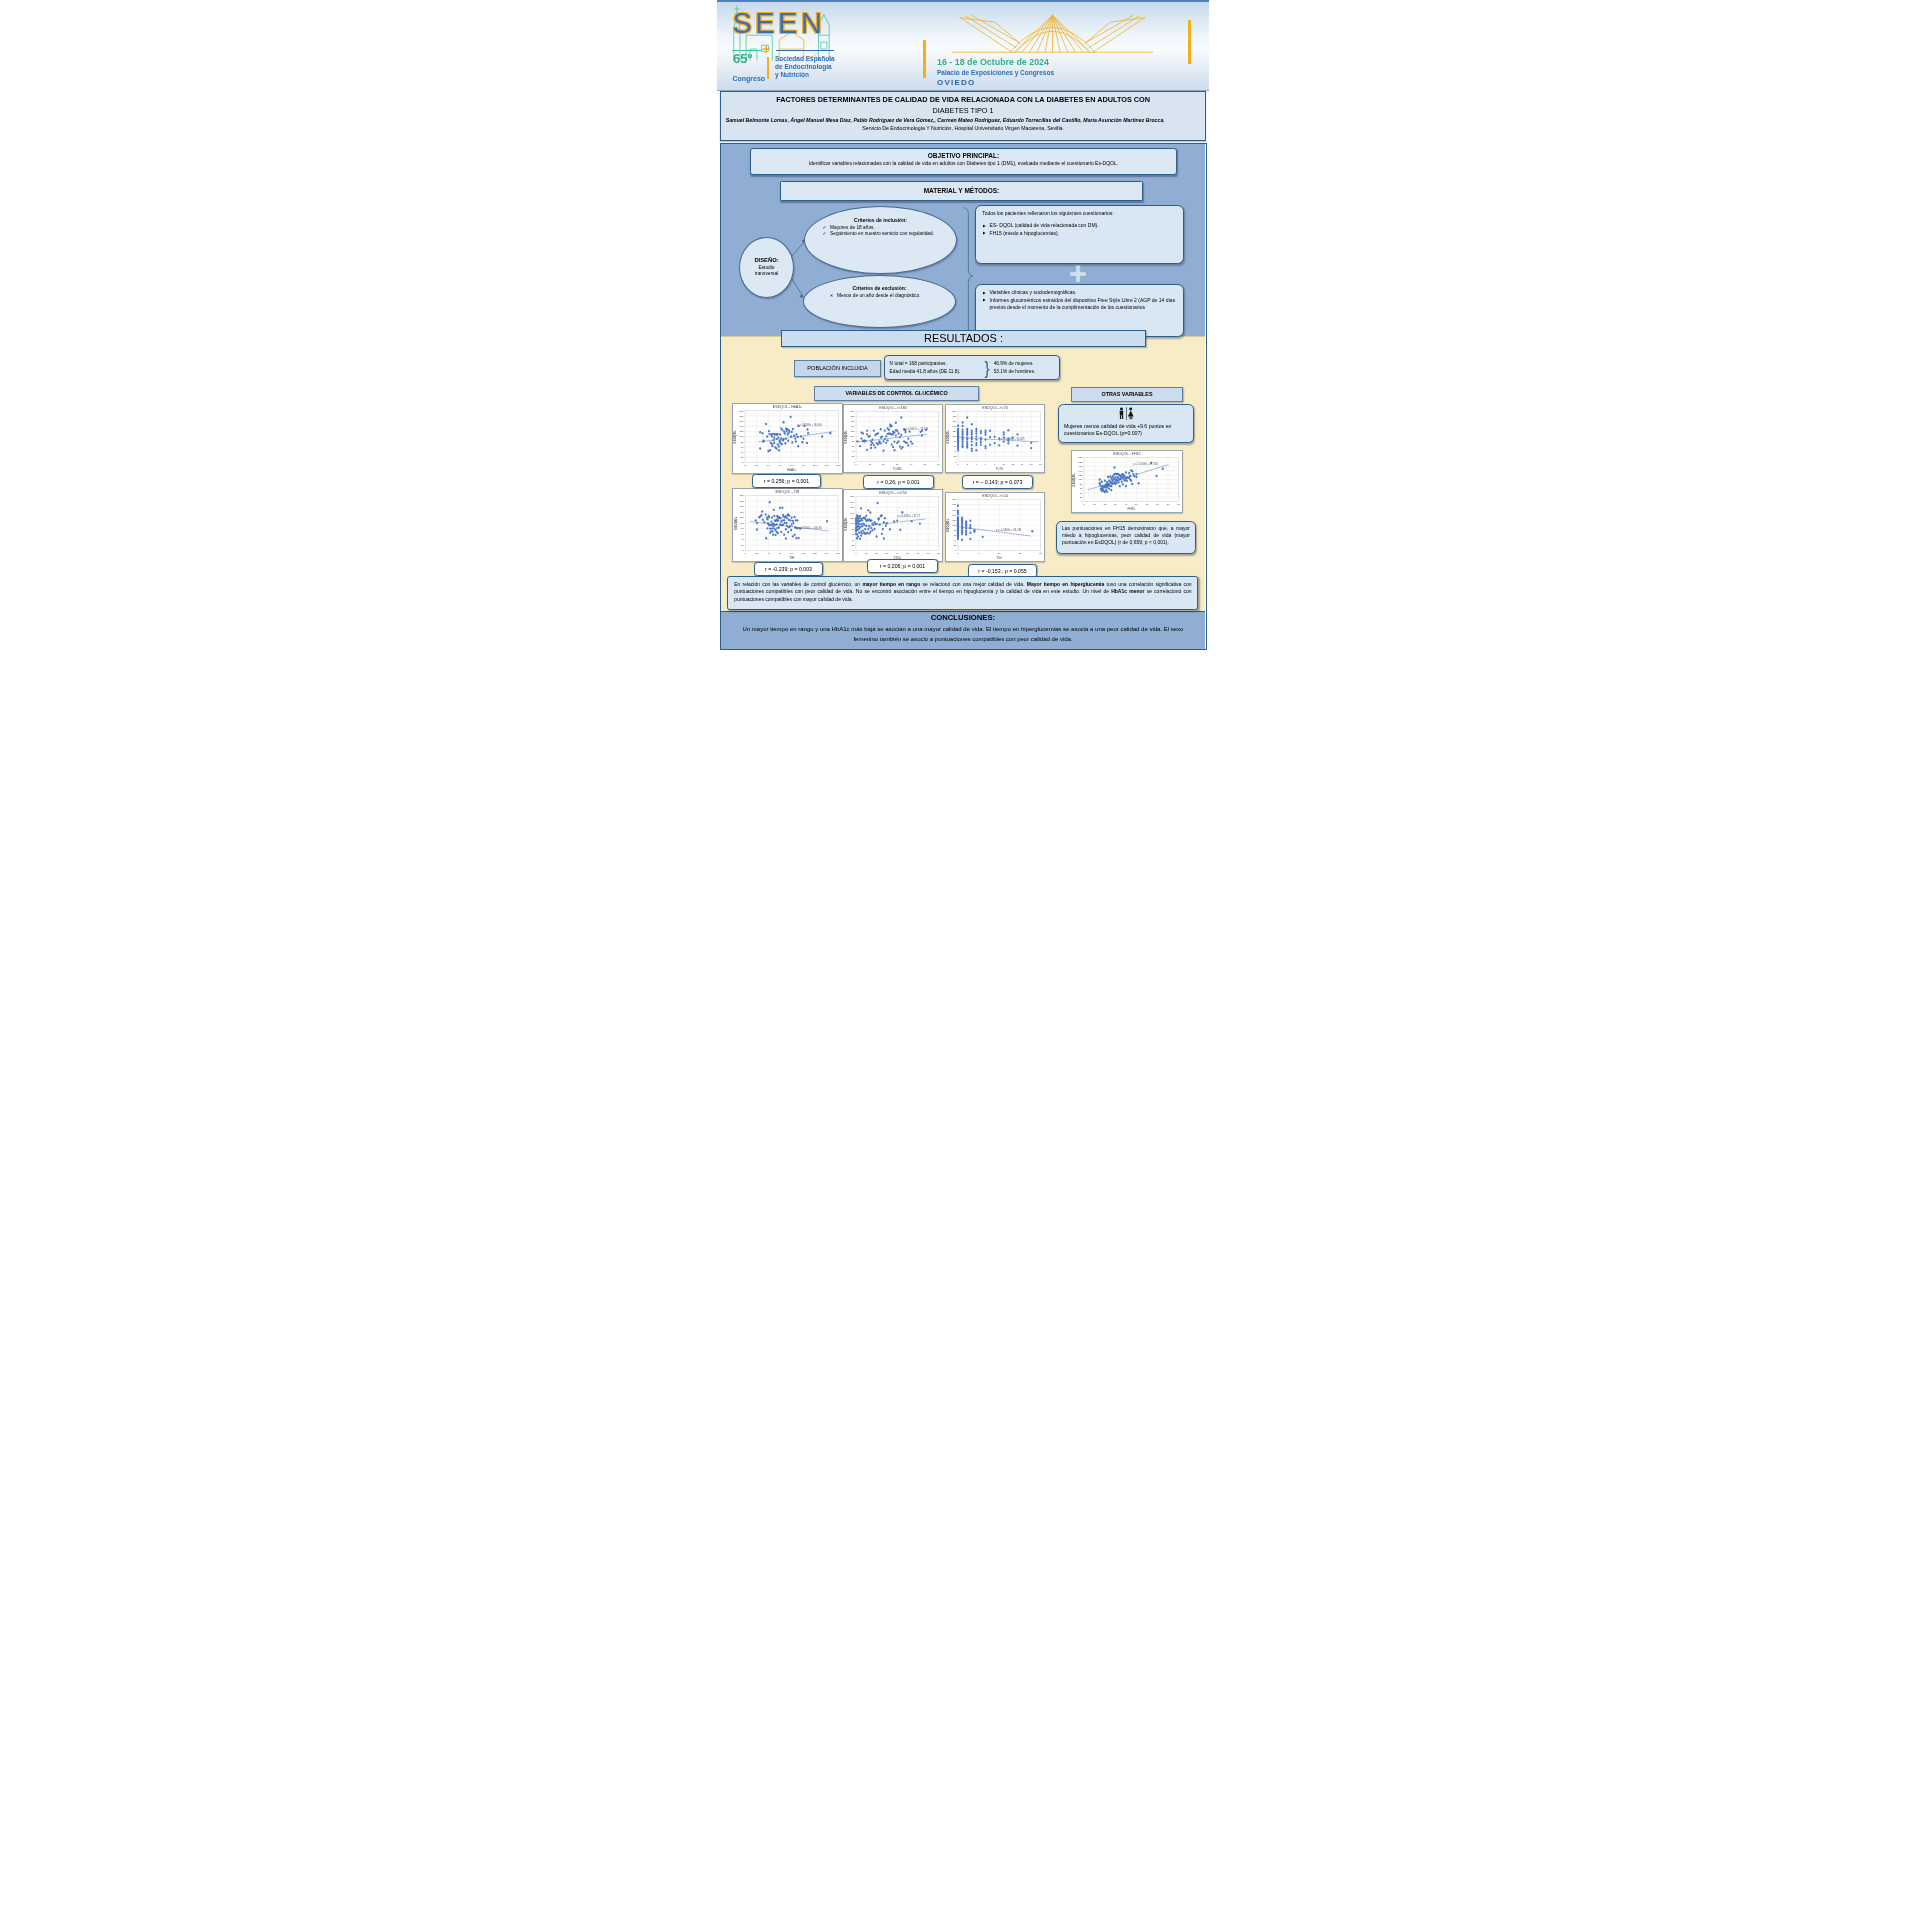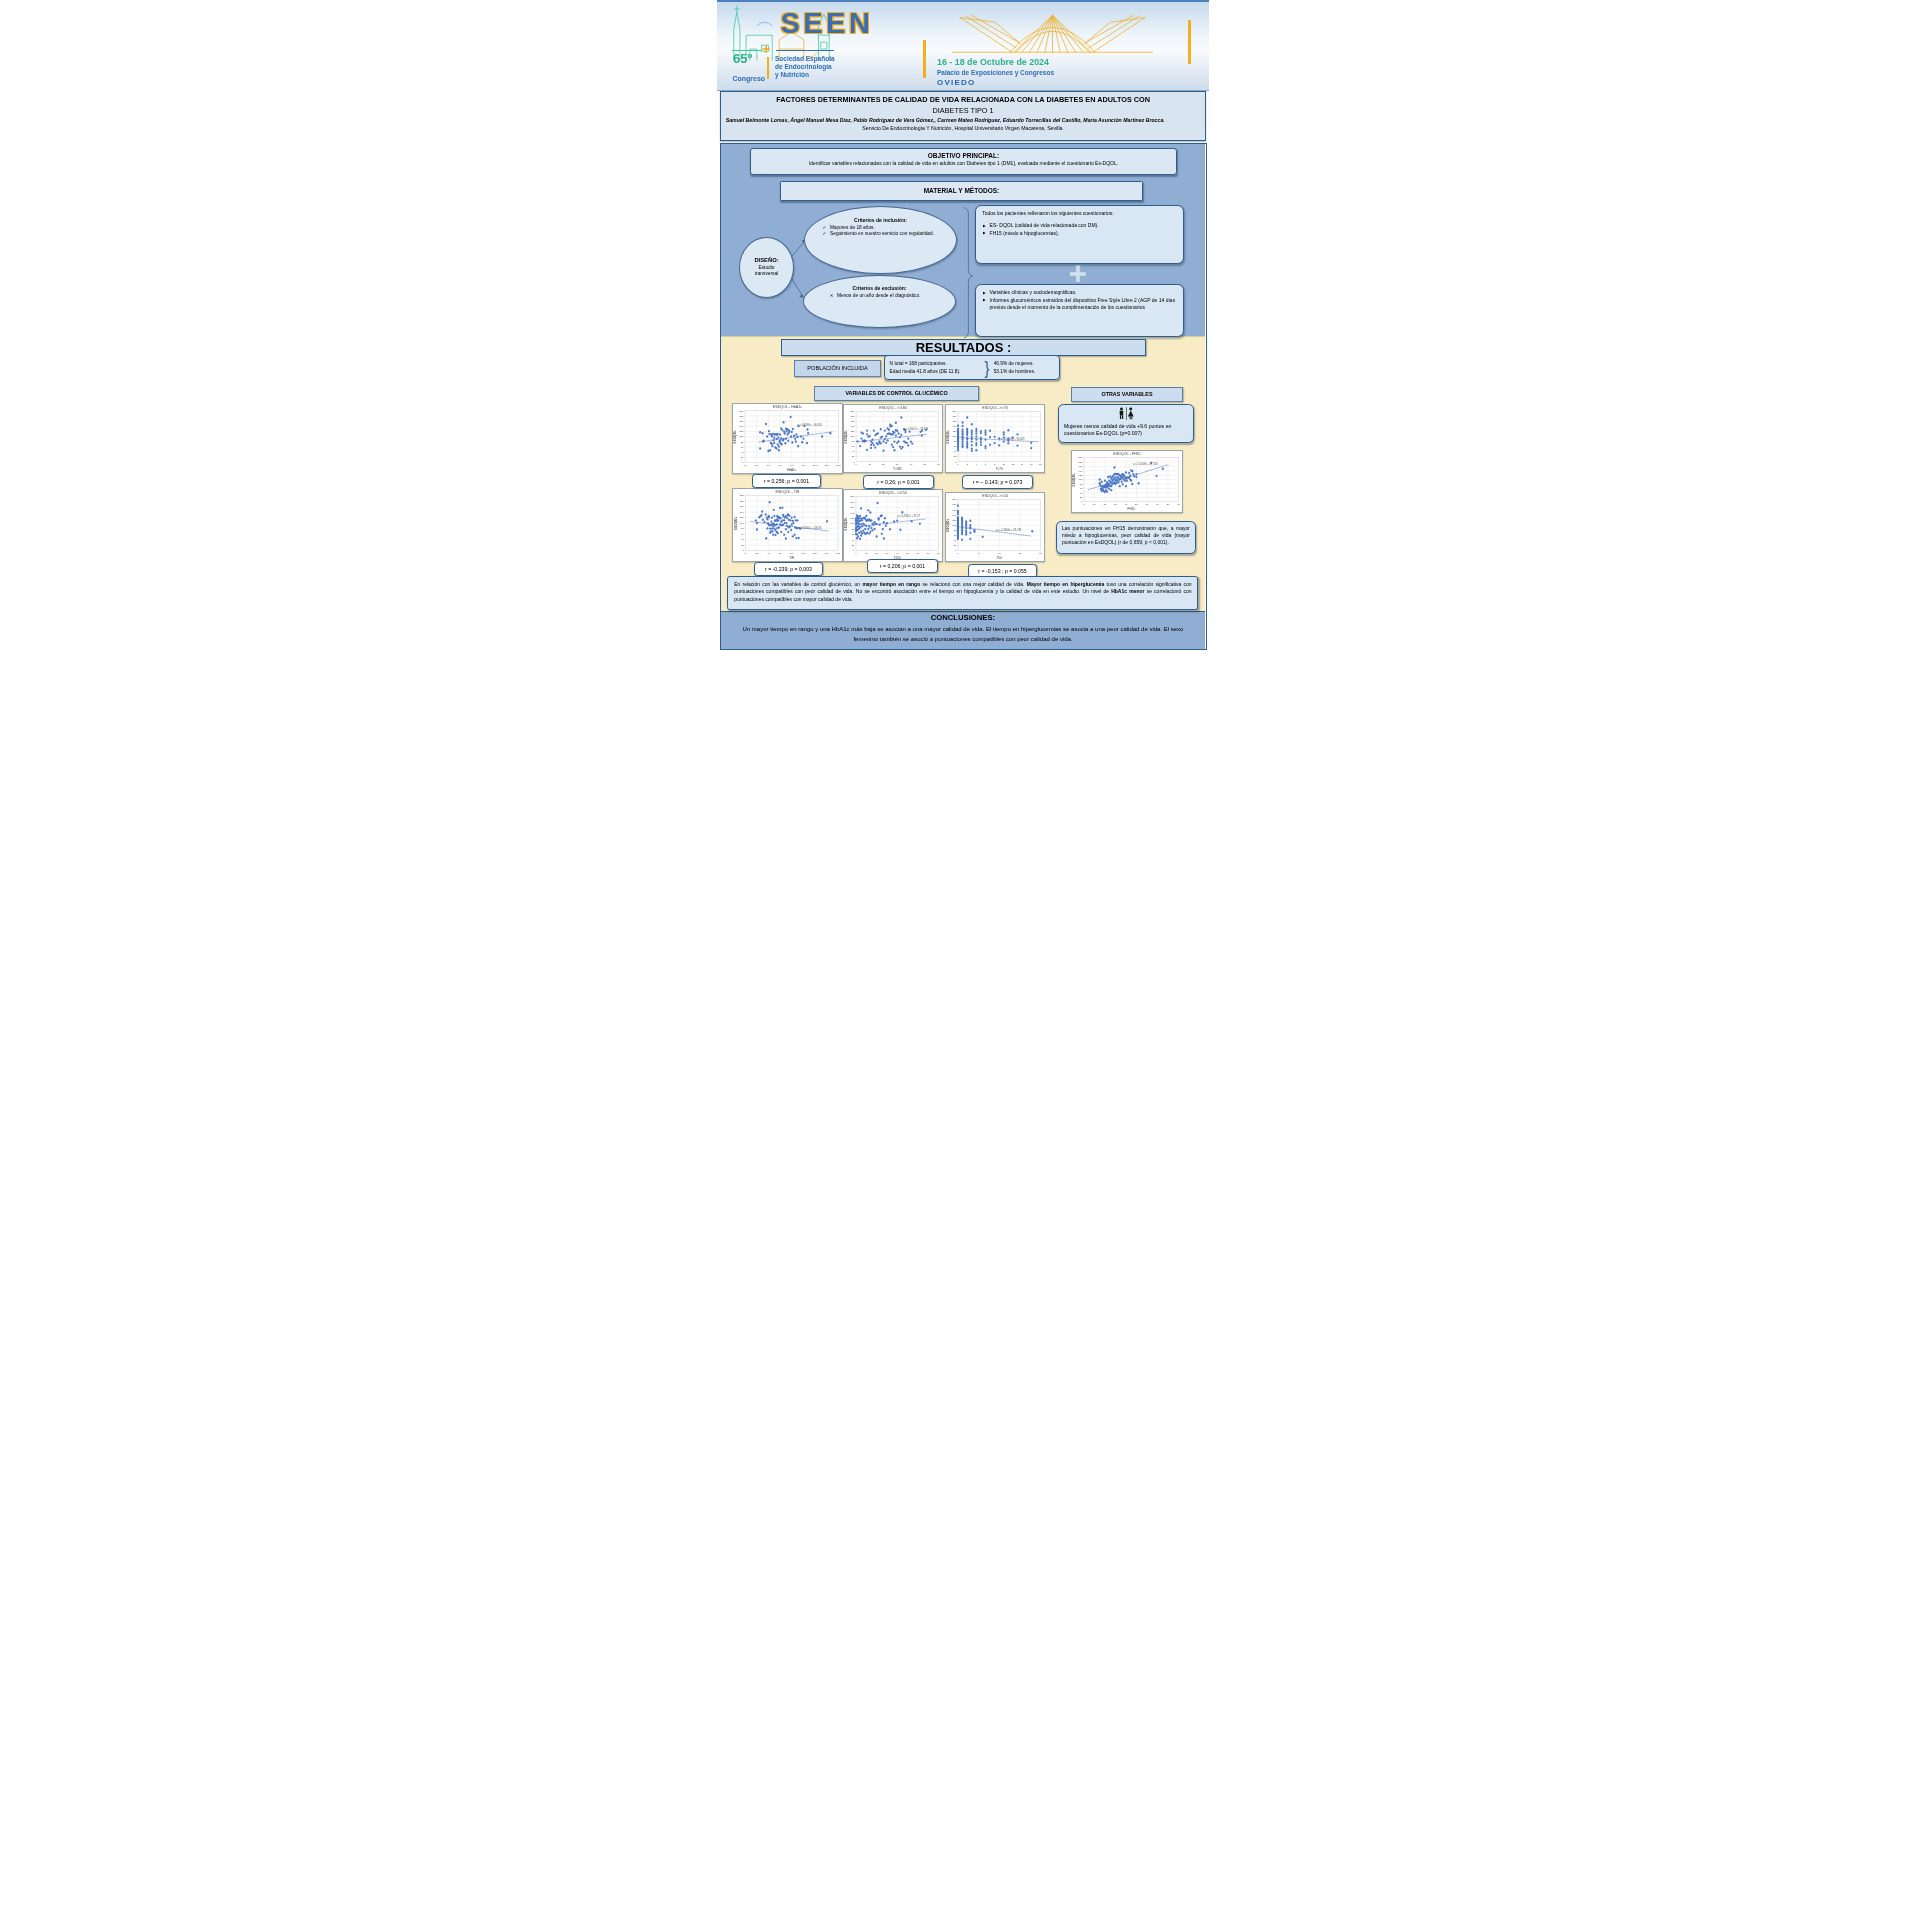--- a/index.html
+++ b/index.html
@@ -7,22 +7,22 @@
           font-family:"Liberation Sans","DejaVu Sans",sans-serif;color:#000;overflow:hidden;}
   .abs{position:absolute;}
   svg text{font-family:"Liberation Sans","DejaVu Sans",sans-serif;}
 
   
   .top-strip{left:0;top:0;width:492px;height:1.5px;background:#4f81bd;}
   .hdr{left:0;top:1.5px;width:492px;height:88px;
        background:linear-gradient(180deg,#c6d9ec 0%,#eef5fb 38%,#f9fbfd 55%,#cddcec 100%);
        border-bottom:1.2px solid #8aa9c9;}
   .city-svg{left:6.2px;top:0.8px;}
-  .seen{left:15.4px;top:5.4px;font-size:29px;font-weight:700;letter-spacing:3.5px;color:#3a6db5;
-        text-shadow:-1.2px -1.2px 0 #f2b01e,1.2px -1.2px 0 #f2b01e,-1.2px 1.2px 0 #f2b01e,1.2px 1.2px 0 #f2b01e;margin-left:48px;}
+  .seen{left:15.4px;top:5.4px;font-size:29px;font-weight:400;letter-spacing:3.5px;color:#3a6db5;
+        text-shadow:-1.2px -1.2px 0 #f2b01e,1.2px -1.2px 0 #f2b01e,-1.2px 1.2px 0 #f2b01e,1.2px 1.2px 0 #f2b01e;}
   .rule-g{left:15.4px;top:48px;width:29px;height:1.5px;background:#3ec79b;}
   .plus-glyph{left:45px;top:39px;font-size:14px;font-weight:700;color:#f2b01e;}
   .vline-y{left:50px;top:55px;width:1.9px;height:22.3px;background:#f2b01e;}
   .rule-b{left:59px;top:48px;width:58px;height:1.5px;background:#2f6db4;}
   .n65{left:16px;top:49px;font-size:13px;font-weight:800;color:#2fb188;}
   .congreso{left:15.4px;top:73px;font-size:7px;font-weight:700;color:#2f6db4;}
   .society{left:58px;top:53px;font-size:6.5px;font-weight:700;color:#2f6db4;line-height:1.3;white-space:pre-line;}
   .ybar-l{left:206px;top:38px;width:3.1px;height:38px;background:#f2b01e;}
   .ybar-r{left:471px;top:18.5px;width:3.1px;height:44px;background:#f2b01e;}
   .palace-svg{left:220px;top:7.7px;}
@@ -68,23 +68,23 @@
   .rbox{background:#d9e7f4;border:0.6px solid #2e5f8a;border-radius:6.2px;box-shadow:0.8px 1.2px 1.9px rgba(20,40,70,.35);
         padding:4.2px 6.2px;font-size:5px;line-height:1.5;}
   .qbox{left:258px;top:205px;width:195px;height:49px;}
   .q-intro{margin-bottom:4.6px;}
   .arrow-b{font-size:3.5px;margin:1.5px 3.9px 0 0.8px;font-family:"DejaVu Sans",sans-serif;}
   .plus-box{left:351px;top:264px;width:20px;height:20px;}
   .vbox{left:258px;top:284px;width:195px;height:43px;}
   .diagram-svg{left:0;top:143px;pointer-events:none;}
 
   
-  .res-hdr{left:64px;top:339px;width:363px;height:14.6px;background:#cdddf0;border:0.8px solid #2e5f8a;
+  .res-hdr{left:64px;top:330px;width:363px;height:14.6px;background:#cdddf0;border:0.8px solid #2e5f8a;
            box-shadow:0.8px 1.2px 1.2px rgba(20,40,70,.35);display:flex;align-items:center;justify-content:center;
-           font-size:13px;font-weight:700;}
+           font-size:11px;font-weight:400;}
   .pob-box{left:77px;top:360px;width:85px;height:14.6px;background:#c3d6eb;border:0.6px solid #5a7fa8;
            box-shadow:0.8px 0.8px 1.2px rgba(20,40,70,.3);display:flex;align-items:center;justify-content:center;font-size:5.6px;}
   .n-box{left:167px;top:355px;width:174px;height:23px;background:#d9e7f4;border:0.6px solid #2e5f8a;border-radius:3.9px;
          box-shadow:0.8px 1.2px 1.5px rgba(20,40,70,.35);display:flex;align-items:center;}
   .n-left{padding-left:4.6px;font-size:4.8px;line-height:1.6;width:95px;}
   .brace{font-size:15.4px;font-weight:300;color:#2e5f8a;transform:scaleY(1.25);}
   .n-right{padding-left:3.9px;font-size:4.8px;line-height:1.6;}
   .sec-hdr{background:#cdddf0;border:0.6px solid #5a7fa8;box-shadow:0.8px 0.8px 1.2px rgba(20,40,70,.3);
            display:flex;align-items:center;justify-content:center;font-size:5.4px;font-weight:600;}
   .var-hdr{left:97px;top:386px;width:163px;height:12.7px;}

